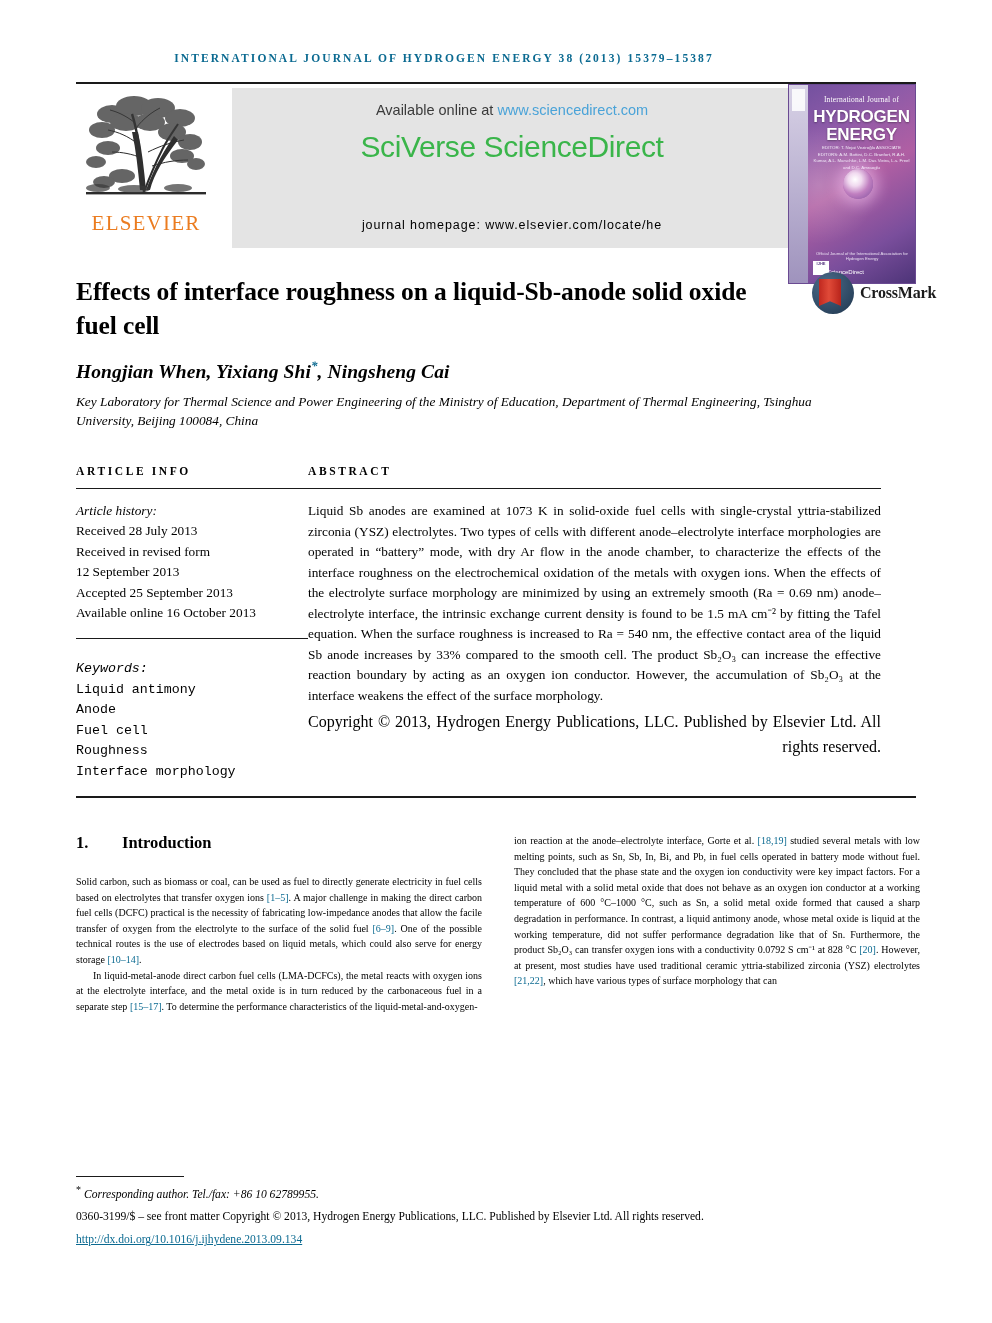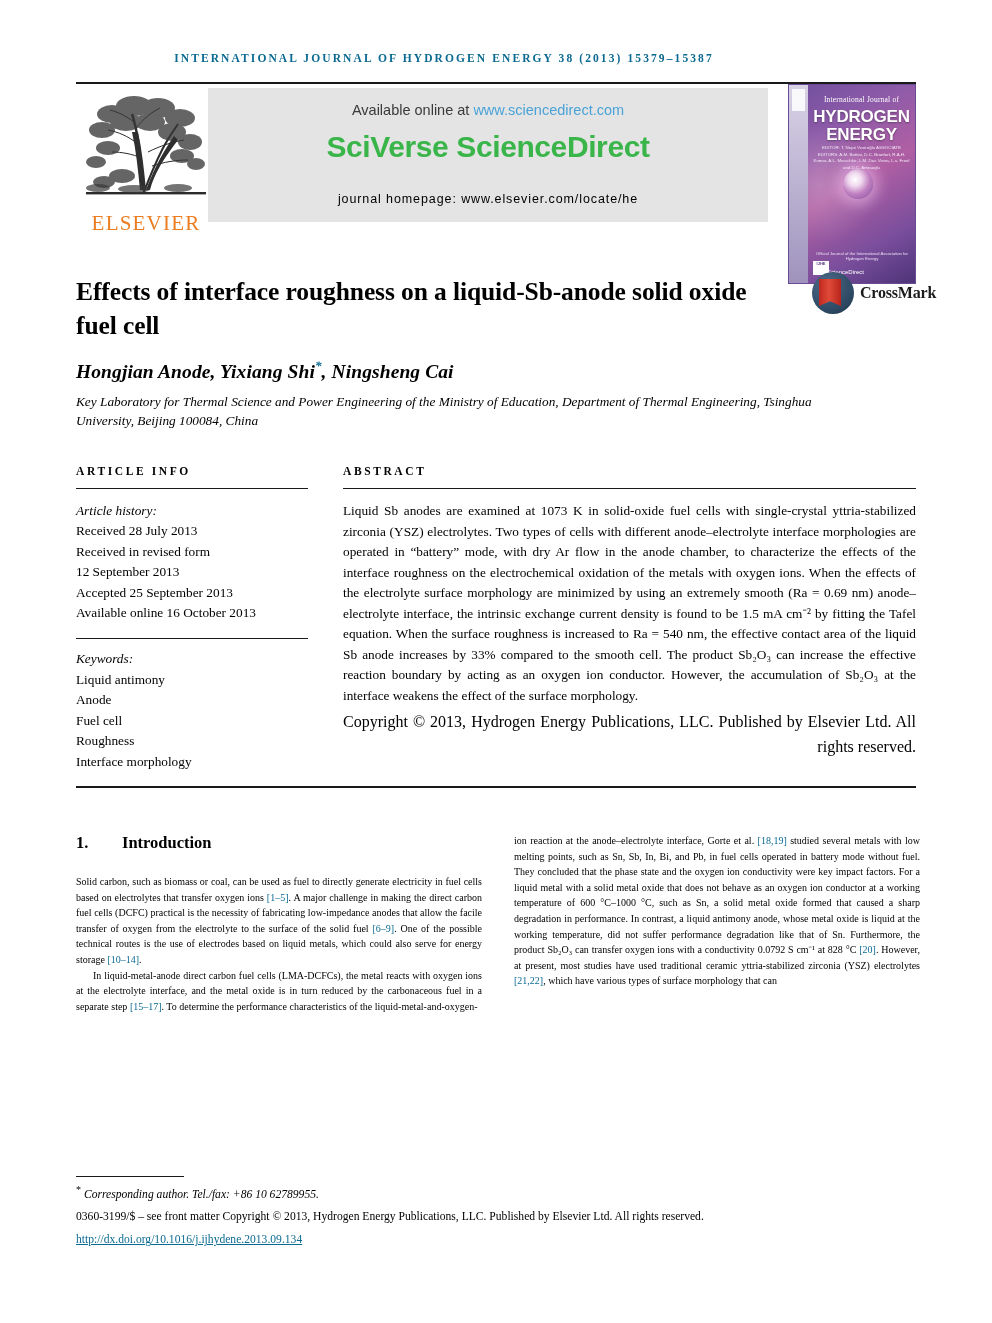--- a/index.html
+++ b/index.html
@@ -51,38 +51,38 @@
     text-align: center;
     font-family: "Liberation Serif", serif;
     font-size: 21px;
     letter-spacing: 1.2px;
     color: #eb7c20;
   }
 
   
   .sd-banner {
     position: absolute;
-    top: 6px; left: 132px;
-    width: 560px; height: 134px;
+    top: 6px; left: 156px;
+    width: 560px; height: 160px;
     background: #e4e4e4;
   }
   .sd-available {
     position: absolute; top: 14px; left: 0; width: 560px;
     text-align: center;
     font-family: "Liberation Sans", sans-serif;
     font-size: 14.5px;
     color: #3a3a3a;
   }
   .sd-available a { color: #4aa3d8; text-decoration: none; }
   .sd-wordmark {
     position: absolute; top: 42px; left: 0; width: 560px;
     text-align: center;
     font-family: "Liberation Sans", sans-serif;
     font-size: 30px;
-    font-weight: bold;
+    font-weight: normal;
     color: #3ab54a;
     letter-spacing: -0.4px;
   }
   .sd-homepage {
     position: absolute; bottom: 16px; left: 0; width: 560px;
     text-align: center;
     font-family: "Liberation Sans", sans-serif;
     font-size: 12.5px;
     letter-spacing: 0.9px;
     color: #000000;
@@ -207,37 +207,37 @@
     margin-top: 9px;
     font-family: "Liberation Serif", serif;
     font-size: 13.3px;
     font-style: italic;
     line-height: 1.5;
     width: 790px;
   }
 
   
   .info-abstract { position: absolute; top: 465px; left: 76px; width: 840px; }
-  .ia-cols { display: flex; gap: 35px; }
+  .ia-cols { display: flex; }
   .col-info { width: 232px; }
   .col-abs  { width: 573px; }
 
   .sec-label {
     font-family: "Liberation Serif", serif;
     font-size: 11.5px;
     font-weight: bold;
     letter-spacing: 2.6px;
     text-transform: uppercase;
   }
   .thin-rule { height: 1px; background: #1a1a1a; margin-top: 11px; }
 
   .hist { margin-top: 12px; font-size: 13.3px; line-height: 1.54; }
   .hist .lbl { font-style: italic; }
   .kw-rule { height: 1.6px; background: #1a1a1a; margin-top: 14px; }
-  .kw { margin-top: 10px; font-size: 13.3px; line-height: 1.54; }
+  .kw { margin-top: 20px; font-size: 13.3px; line-height: 1.54; font-family: Liberation Mono, monospace; }
   .kw .lbl { font-style: italic; }
 
   .abs-body {
     margin-top: 12px;
     font-size: 13.3px;
     line-height: 1.545;
     text-align: justify;
   }
   .abs-copy {
     margin-top: 4px;
@@ -366,21 +366,21 @@
   <h1 class="paper-title">Effects of interface roughness on a liquid-Sb-anode solid oxide fuel cell</h1>
   <div class="crossmark">
     <div class="cm-circle"></div>
     <div class="cm-book"></div>
     <div class="cm-text">CrossMark</div>
   </div>
 </div>
 
 <div class="authors-block">
   <div class="authors">
-    <span>Hongjian Anode, Yixiang Shi</span><sup>*</sup><span>, Ningsheng Cai</span>
+    <span>Hongjian When, Yixiang Shi</span><sup>*</sup><span>, Ningsheng Cai</span>
   </div>
   <div class="affiliation">Key Laboratory for Thermal Science and Power Engineering of the Ministry of Education, Department of Thermal Engineering, Tsinghua University, Beijing 100084, China</div>
 </div>
 
 <div class="info-abstract">
   <div class="ia-cols">
     <div class="col-info">
       <div class="sec-label">Article info</div>
       <div class="thin-rule"></div>
       <div class="hist">

